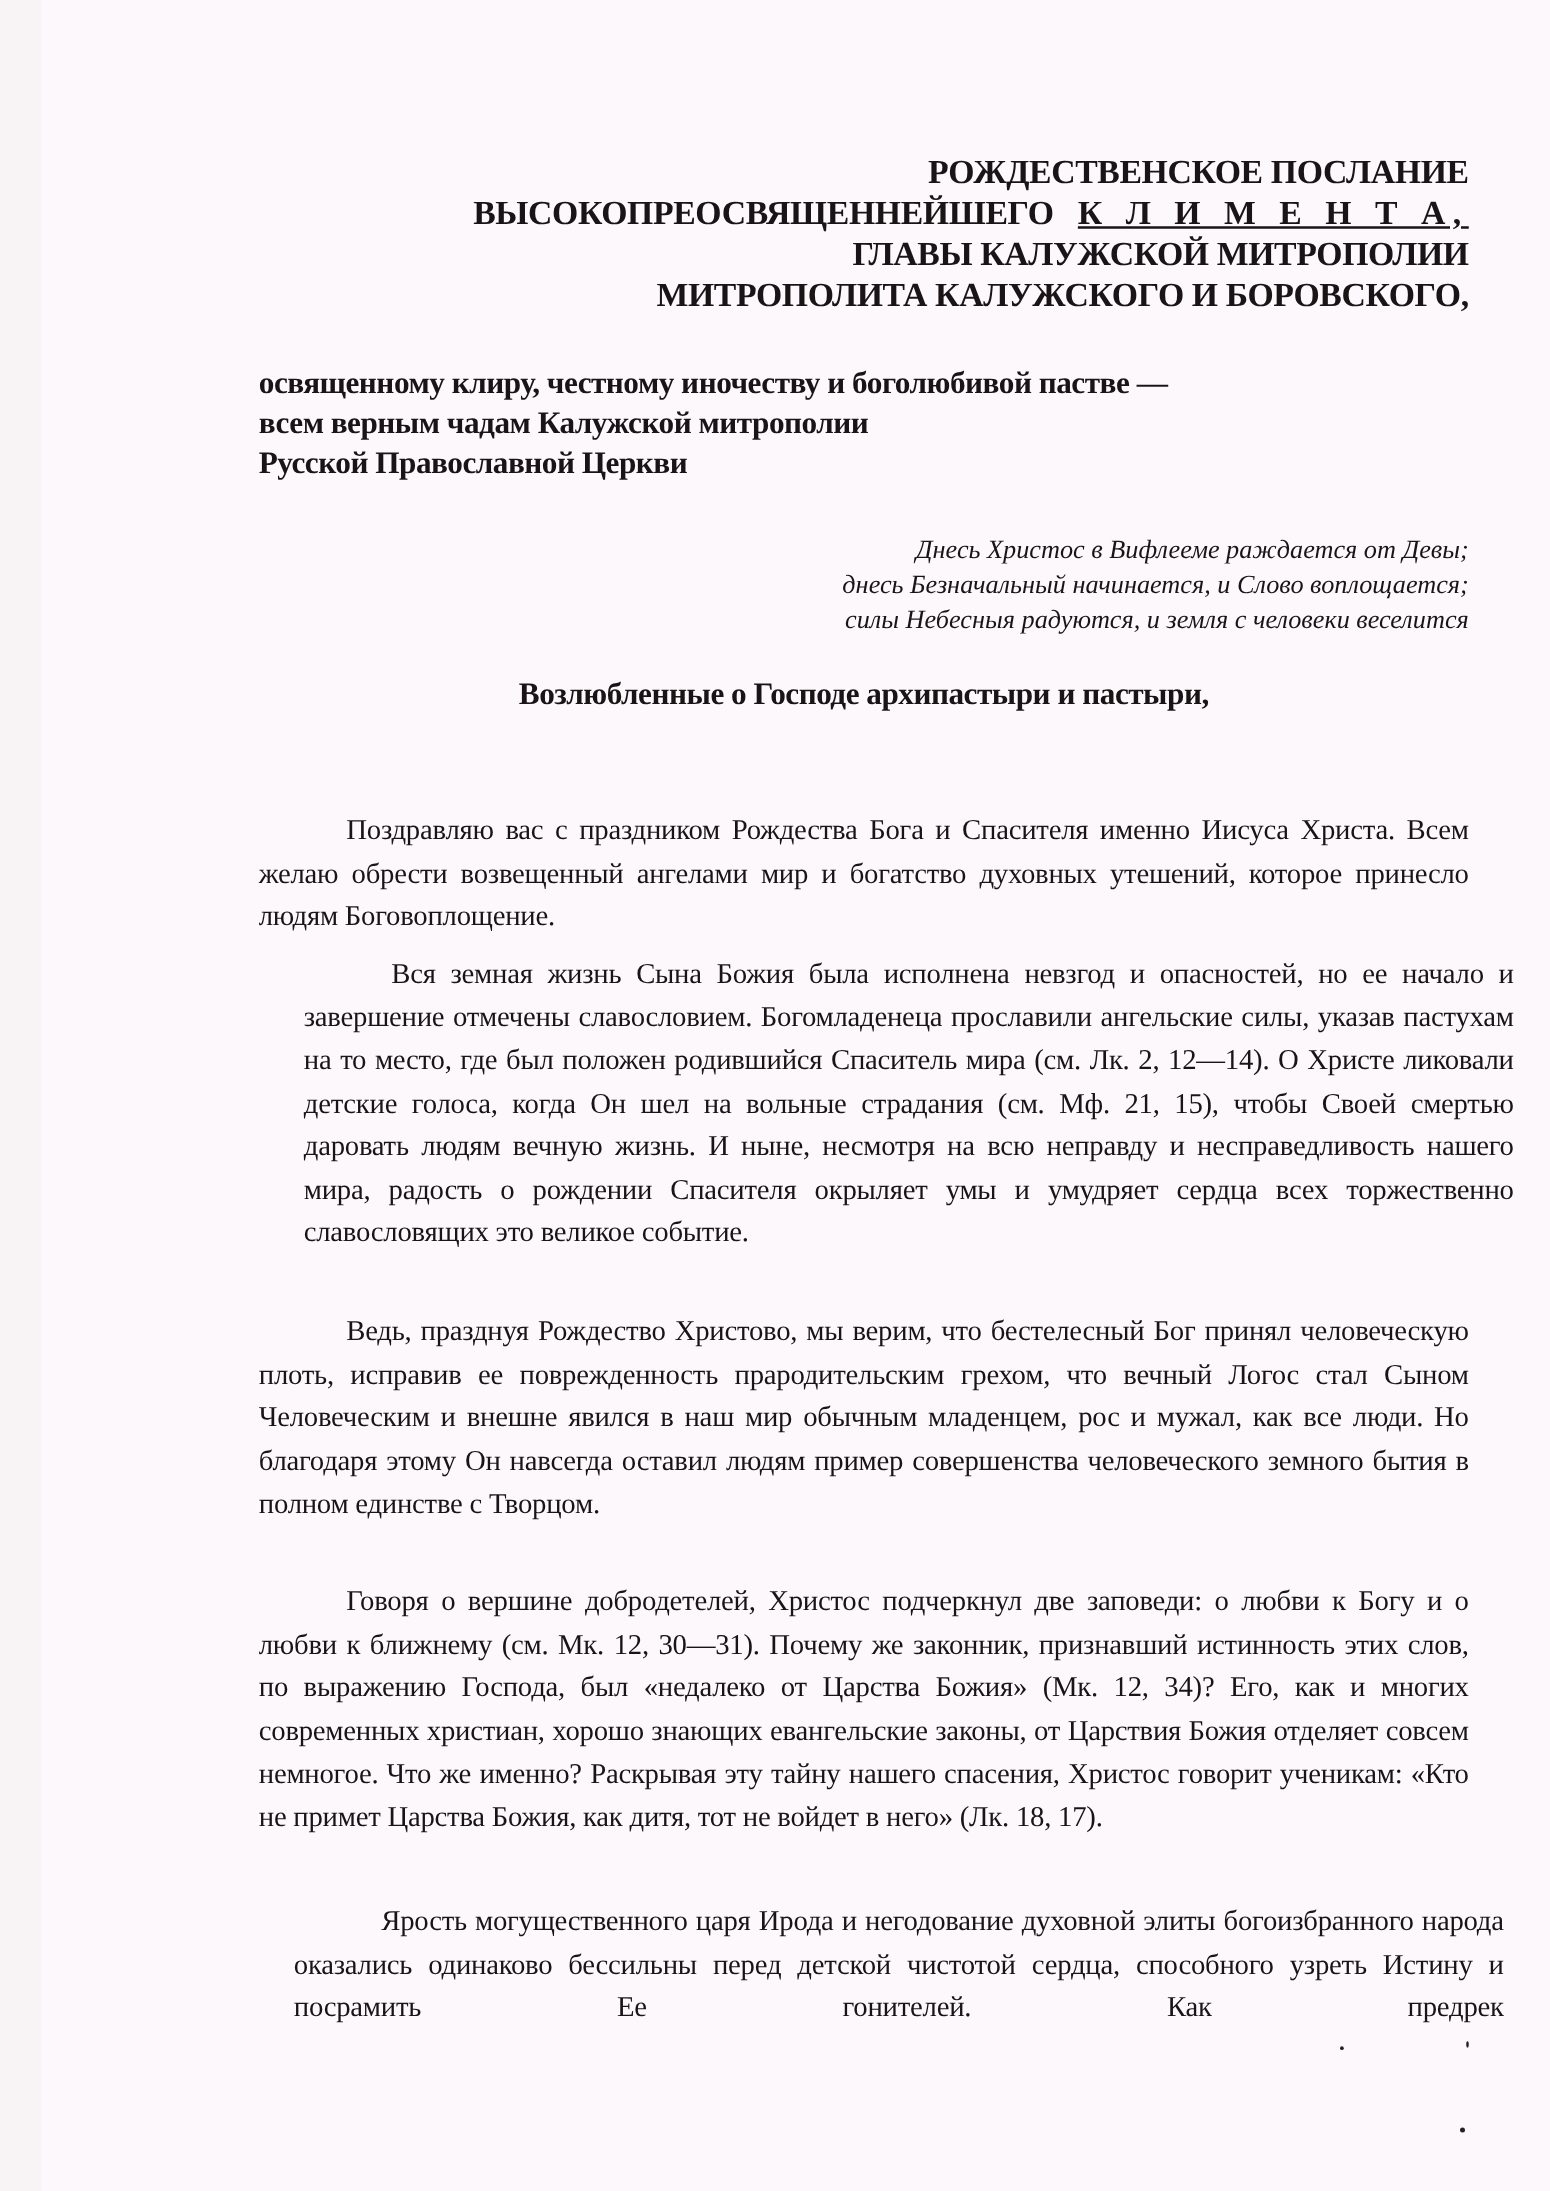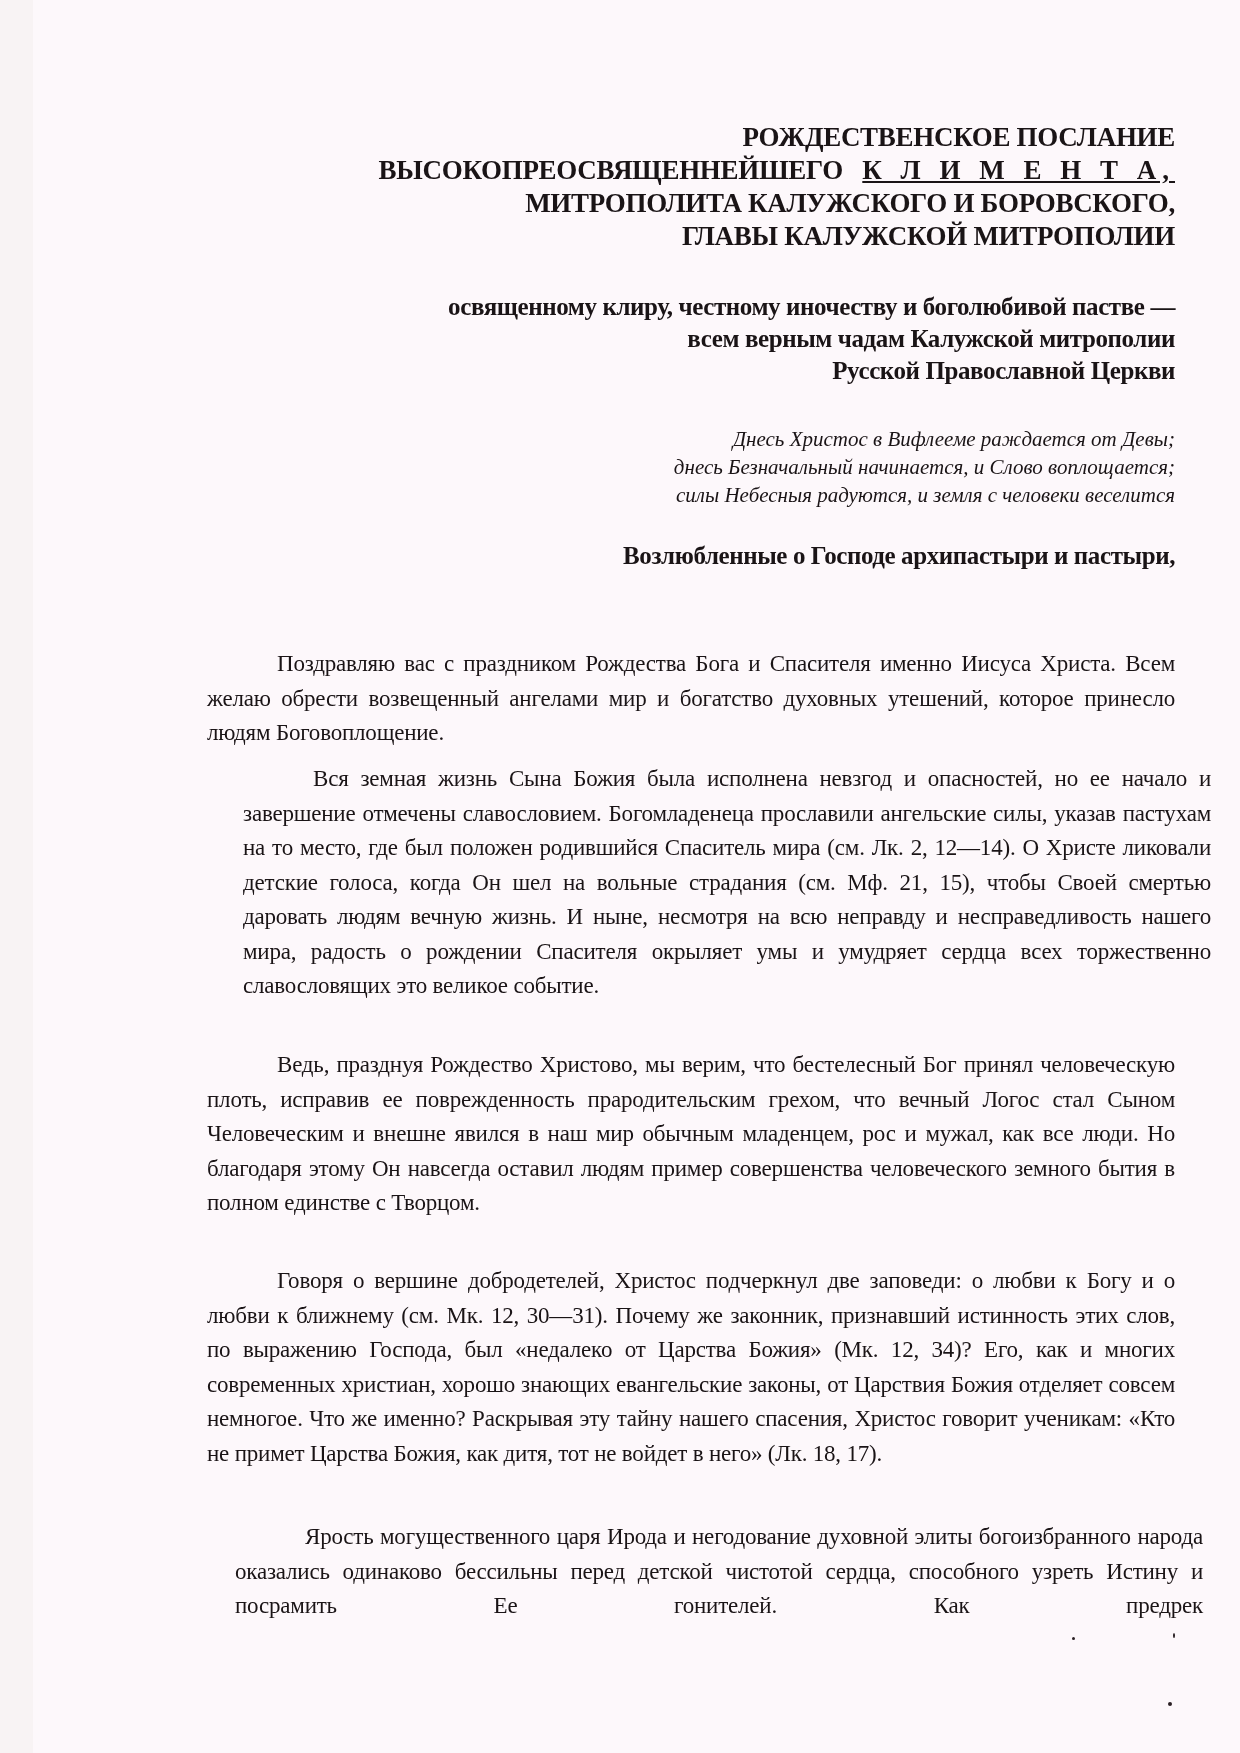--- a/index.html
+++ b/index.html
@@ -20,36 +20,36 @@
   .title {
     position: absolute; left: 0; top: 121px; width: 968px;
     text-align: right; font-weight: bold;
     font-size: 27px; line-height: 33px; letter-spacing: -0.3px;
     font-stretch: condensed;
   }
   .title .line { display: block; white-space: nowrap; }
   .title .spaced { letter-spacing: 6px; text-decoration: underline; }
   .address {
     position: absolute; left: 0; top: 291px; width: 968px;
-    text-align: right; font-weight: bold;
+    text-align: left; font-weight: bold;
     font-size: 25px; line-height: 32px; letter-spacing: -0.4px;
   }
   .address .line { display: block; white-space: nowrap; }
   .epigraph {
     position: absolute; right: 0; top: 425px; width: 700px;
     text-align: right; font-style: italic;
     font-size: 21px; line-height: 28px;
   }
   .epigraph .line { display: block; white-space: nowrap; }
   .greeting {
     position: absolute; left: 0; top: 538px; width: 968px;
     text-align: center; font-weight: bold;
     font-size: 25px; line-height: 36px; letter-spacing: -0.4px;
   }
-  .greeting .line { display: block; white-space: nowrap; text-align: right; }
+  .greeting .line { display: block; white-space: nowrap; }
   .body-text {
     position: absolute; left: 0; width: 968px;
     font-size: 23px; line-height: 34.5px;
     text-align: justify; text-align-last: left;
     letter-spacing: -0.2px;
   }
   .body-text p { margin: 0; text-indent: 70px; }
   #p1 { top: 647px; }
   #p2 { top: 762px; margin-left: 36px; }
   #p3 { top: 1048px; }
@@ -61,22 +61,22 @@
 </head>
 <body>
 
 <div class="edge-strip"></div>
 
 <div class="page">
 
   <div class="title">
     <span class="line">РОЖДЕСТВЕНСКОЕ ПОСЛАНИЕ</span>
     <span class="line"><span>ВЫСОКОПРЕОСВЯЩЕННЕЙШЕГО</span>&nbsp;&nbsp;&nbsp;<span class="spaced">К Л И М Е Н Т А,</span></span>
+    <span class="line">ГЛАВЫ КАЛУЖСКОЙ МИТРОПОЛИИ</span>
     <span class="line">МИТРОПОЛИТА КАЛУЖСКОГО И БОРОВСКОГО,</span>
-    <span class="line">ГЛАВЫ КАЛУЖСКОЙ МИТРОПОЛИИ</span>
   </div>
 
   <div class="address">
     <span class="line">освященному клиру, честному иночеству и боголюбивой пастве —</span>
     <span class="line">всем верным чадам Калужской митрополии</span>
     <span class="line">Русской Православной Церкви</span>
   </div>
 
   <div class="epigraph">
     <span class="line">Днесь Христос в Вифлееме раждается от Девы;</span>

